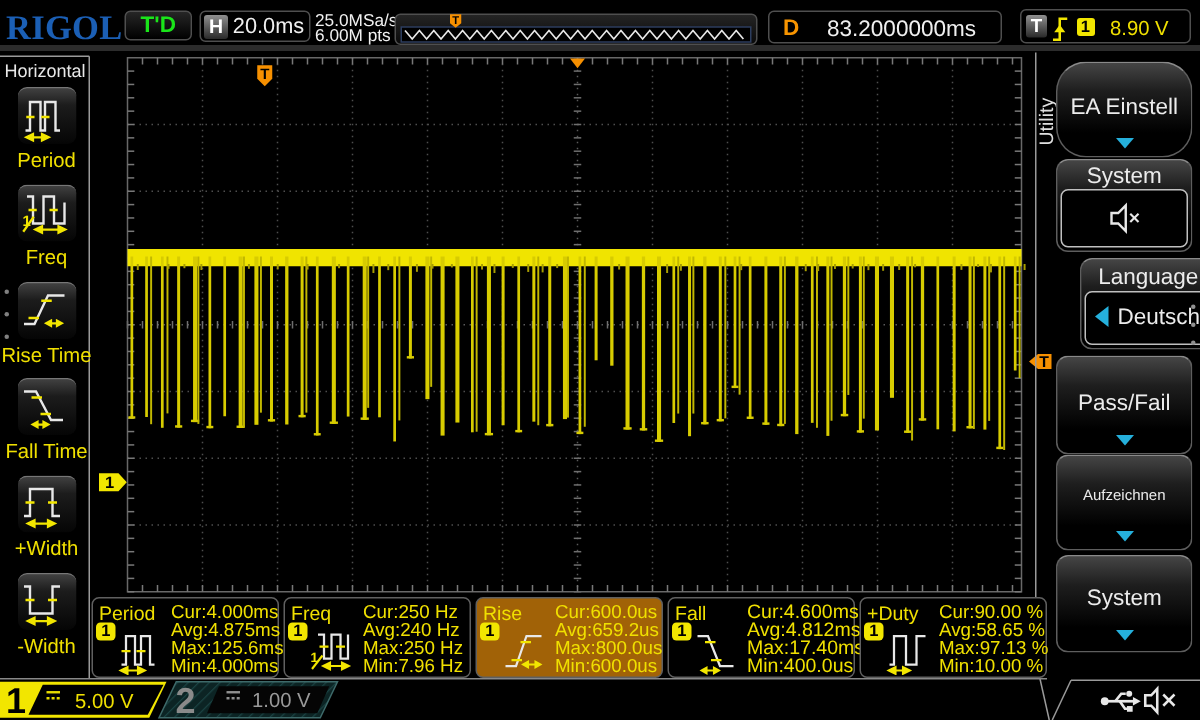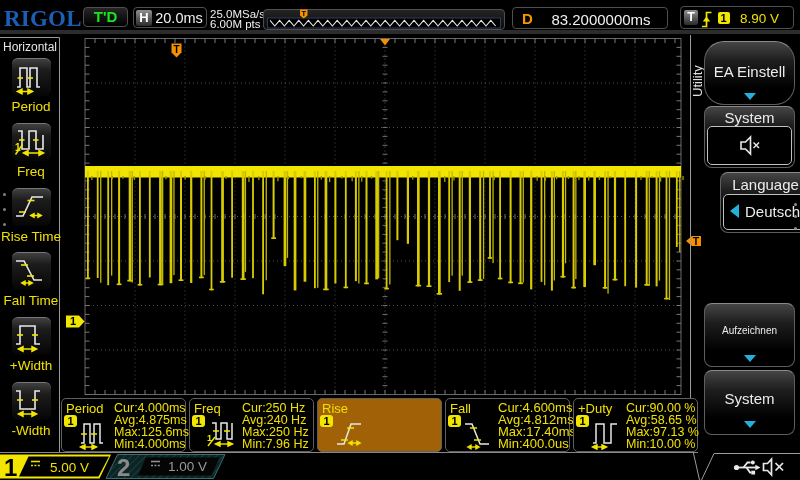--- a/index.html
+++ b/index.html
@@ -676,20 +676,24 @@
         </svg>
 </div>
     </div>
 <div style="position:absolute;left:704px;top:172px;width:89px;height:59px;background:linear-gradient(180deg,#454545 0%,#1e1e1e 30%,#000 75%);border:1px solid #5e5e5e;border-top-color:#8a8a8a;border-radius:8px;margin-left:16px;">
 <div style="position:absolute;left:0;top:3px;width:100%;text-align:center;color:#ececec;font-size:15px;">Language</div>
 <div style="position:absolute;left:2px;top:21px;width:83px;height:34px;background:#000;border:1.5px solid #c0c0c0;border-radius:5px;">
 <span style="position:absolute;left:6px;top:9px;width:0;height:0;border-top:7px solid transparent;border-bottom:7px solid transparent;border-right:9px solid #25b0dc;"></span>
 <div style="position:absolute;left:14px;top:8px;width:69px;text-align:center;color:#ececec;font-size:15px;">Deutsch</div>
 </div>
     </div>
+<div style="position:absolute;left:704px;top:237px;width:89px;height:64px;background:linear-gradient(180deg,#454545 0%,#1e1e1e 30%,#000 75%);border:1px solid #5e5e5e;border-top-color:#8a8a8a;border-radius:8px;">
+      <div style="position:absolute;left:0;top:22px;width:100%;text-align:center;color:#ececec;font-size:15px;">Pass/Fail</div>
+      <div style="position:absolute;left:0;top:46px;width:100%;text-align:center;"><span style="display:inline-block;width:0;height:0;border-left:6.5px solid transparent;border-right:6.5px solid transparent;border-top:7.5px solid #25b0dc;"></span></div>
+    </div>
 <div style="position:absolute;left:704px;top:303px;width:89px;height:62px;background:linear-gradient(180deg,#454545 0%,#1e1e1e 30%,#000 75%);border:1px solid #5e5e5e;border-top-color:#8a8a8a;border-radius:8px;">
       <div style="position:absolute;left:0;top:21px;width:100%;text-align:center;color:#ececec;font-size:10px;">Aufzeichnen</div>
       <div style="position:absolute;left:0;top:44px;width:100%;text-align:center;"><span style="display:inline-block;width:0;height:0;border-left:6.5px solid transparent;border-right:6.5px solid transparent;border-top:7.5px solid #25b0dc;"></span></div>
     </div>
 <div style="position:absolute;left:704px;top:370px;width:89px;height:63px;background:linear-gradient(180deg,#454545 0%,#1e1e1e 30%,#000 75%);border:1px solid #5e5e5e;border-top-color:#8a8a8a;border-radius:8px;">
       <div style="position:absolute;left:0;top:19px;width:100%;text-align:center;color:#ececec;font-size:15px;">System</div>
       <div style="position:absolute;left:0;top:43px;width:100%;text-align:center;"><span style="display:inline-block;width:0;height:0;border-left:6.5px solid transparent;border-right:6.5px solid transparent;border-top:7.5px solid #25b0dc;"></span></div>
     </div>
 <div style="position:absolute;left:794px;top:203px;width:3px;height:3px;border-radius:50%;background:#909090;"></div>
 <div style="position:absolute;left:794px;top:215px;width:3px;height:3px;border-radius:50%;background:#909090;"></div>
@@ -729,20 +733,21 @@
           <line x1="2" y1="27" x2="9" y2="18" stroke="#f2e600" stroke-width="1.4"></line>
           <g stroke="#f2e600" stroke-width="1.4" fill="#f2e600">
             <line x1="13" y1="25" x2="23" y2="25"></line>
             <polygon points="9.5,25 14,22.8 14,27.2"></polygon>
             <polygon points="26.5,25 22,22.8 22,27.2"></polygon>
           </g>
         </svg></div>
 </div>
 <div style="position:absolute;left:317px;top:398px;width:125px;height:54px;background:#a16207;border:1px solid #606060;border-radius:5px;box-sizing:border-box;">
 <div style="position:absolute;left:4px;top:2px;color:#f0e000;font-size:13px;">Rise</div>
+<div style="position:absolute;left:52px;top:2.8px;text-align:left;color:#f0e000;font-size:12.5px;line-height:12.2px;white-space:nowrap;">Cur:600.0us<br>Avg:659.2us<br>Max:800.0us<br>Min:600.0us</div>
 <div style="position:absolute;left:2px;top:16px;width:13px;height:12px;background:#f2e600;border-radius:3px;color:#000;font-size:11px;font-weight:bold;text-align:center;line-height:12px;">1</div>
 <div style="position:absolute;left:16px;top:20px;"><svg width="34" height="31" viewBox="0 0 34 31">
           <g fill="none" stroke="#e8e8e8" stroke-width="1.5">
             <path d="M3 25 L10 25 L17 5 L27 5"></path>
           </g>
           <g stroke="#f2e600" stroke-width="1.5">
             <line x1="7" y1="21" x2="14" y2="21"></line>
             <line x1="13" y1="9" x2="20" y2="9"></line>
           </g>
           <g stroke="#f2e600" stroke-width="1.4" fill="#f2e600">

